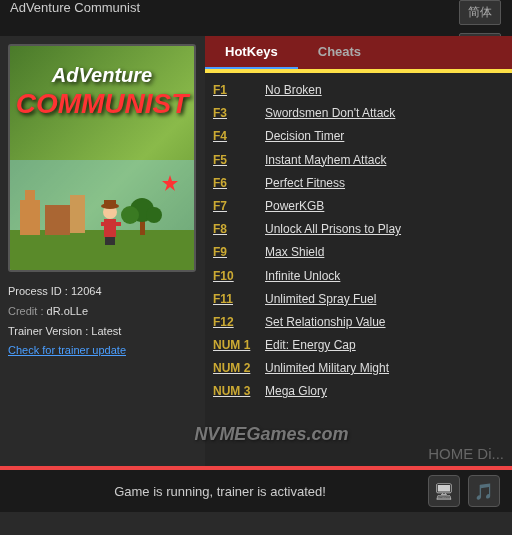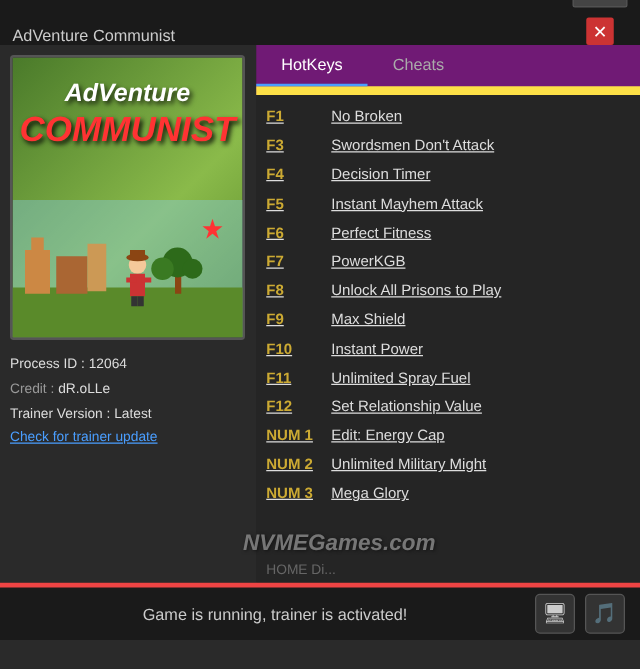--- a/index.html
+++ b/index.html
@@ -8,21 +8,21 @@
       height: 535px;
       background: #2a2a2a;
       font-family: 'Segoe UI', Arial, sans-serif;
       overflow: hidden;
       position: relative;
     }
 
     
     .title-bar {
       display: flex;
-      align-items: flex-end;
+      align-items: flex-start;
       background: #1a1a1a;
       height: 36px;
       padding: 0 10px;
     }
     .title-bar-title {
       color: #cccccc;
       font-size: 13px;
       flex: 1;
     }
     .title-bar-controls {
@@ -141,22 +141,23 @@
     .right-panel {
       flex: 1;
       background: #252525;
       display: flex;
       flex-direction: column;
     }
 
     
     .tabs {
       display: flex;
-      background: #701a75;
-      border-bottom: 7px solid #fde047;
+      background: #7f1d1d;
+      border-bottom: 4px solid #fde047;
+      font-weight: bold;
     }
     .tab {
       padding: 8px 20px;
       color: #aaa;
       font-size: 13px;
       cursor: pointer;
       border-bottom: 2px solid transparent;
     }
     .tab.active {
       color: #fff;
@@ -186,21 +187,22 @@
     }
     .cheat-desc {
       color: #dddddd;
       font-size: 12px;
     }
 
     
     .watermark-area {
       padding: 4px 8px;
       color: #666;
-      font-size: 11px;
+      font-size: 15px;
+      text-align: right;
     }
 
     
     .status-bar {
       height: 46px;
       background: #1a1a1a;
       border-top: 4px solid #ef4444;
       display: flex;
       align-items: center;
       padding: 0 12px;
@@ -350,21 +352,21 @@
         <div class="cheat-item">
           <span class="cheat-key">F8</span>
           <span class="cheat-desc">Unlock All Prisons to Play</span>
         </div>
         <div class="cheat-item">
           <span class="cheat-key">F9</span>
           <span class="cheat-desc">Max Shield</span>
         </div>
         <div class="cheat-item">
           <span class="cheat-key">F10</span>
-          <span class="cheat-desc">Instant Power</span>
+          <span class="cheat-desc">Infinite Unlock</span>
         </div>
         <div class="cheat-item">
           <span class="cheat-key">F11</span>
           <span class="cheat-desc">Unlimited Spray Fuel</span>
         </div>
         <div class="cheat-item">
           <span class="cheat-key">F12</span>
           <span class="cheat-desc">Set Relationship Value</span>
         </div>
         <div class="cheat-item">

